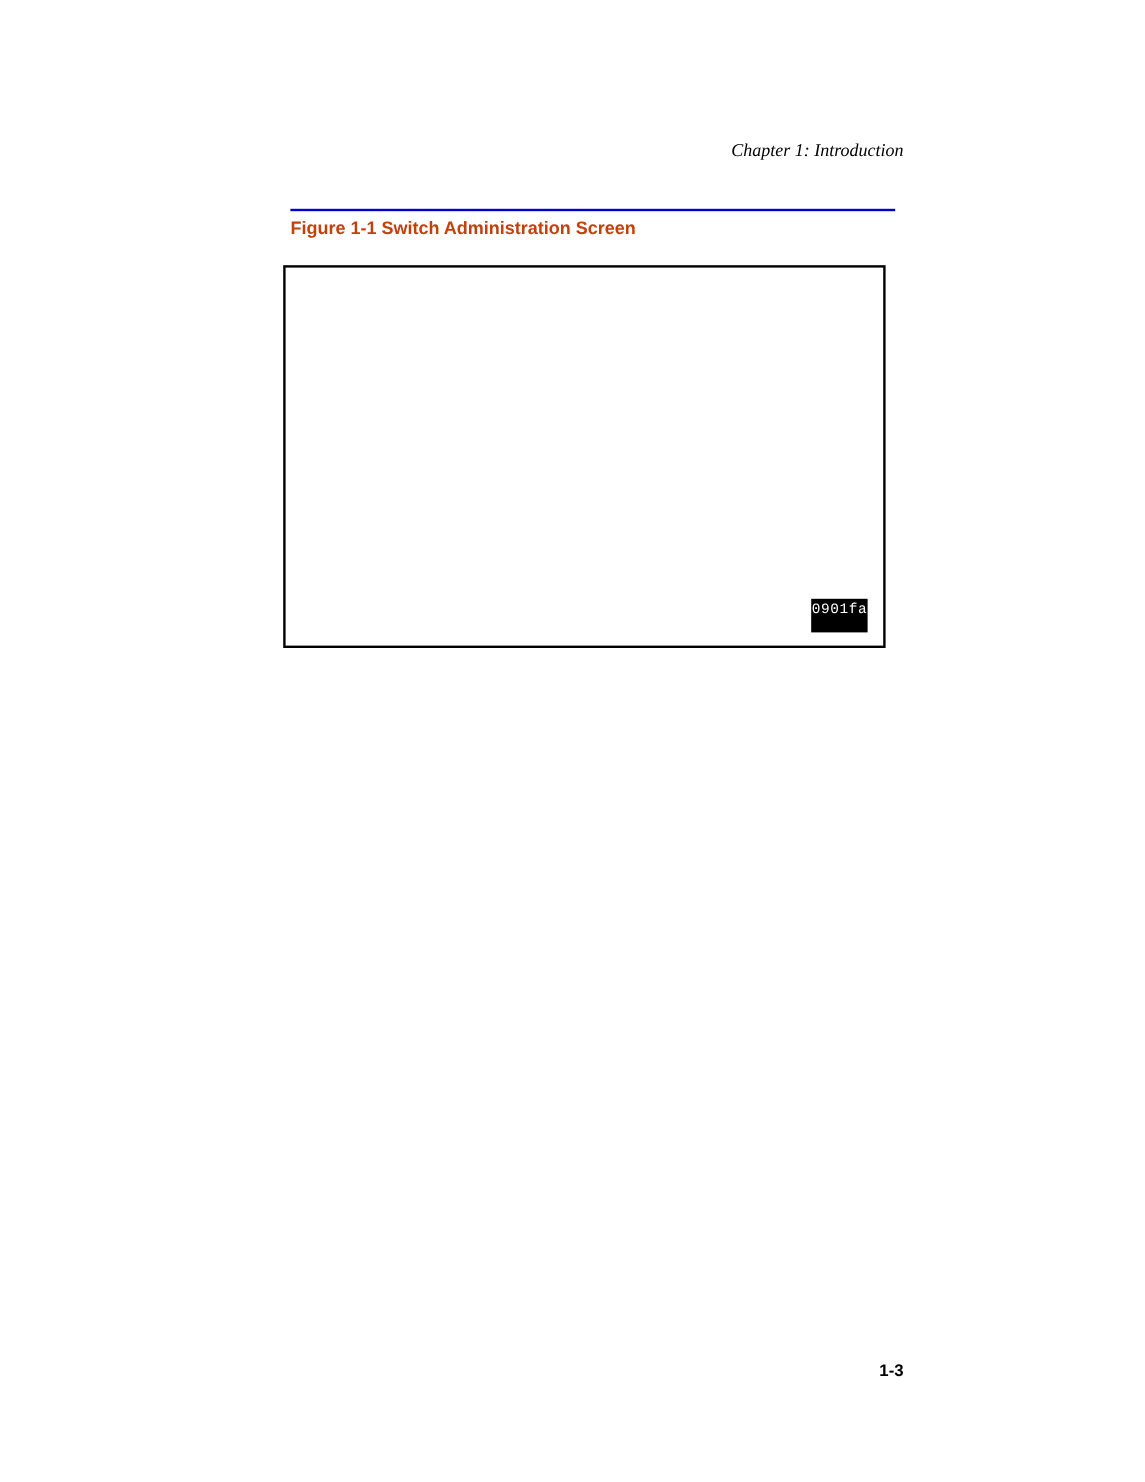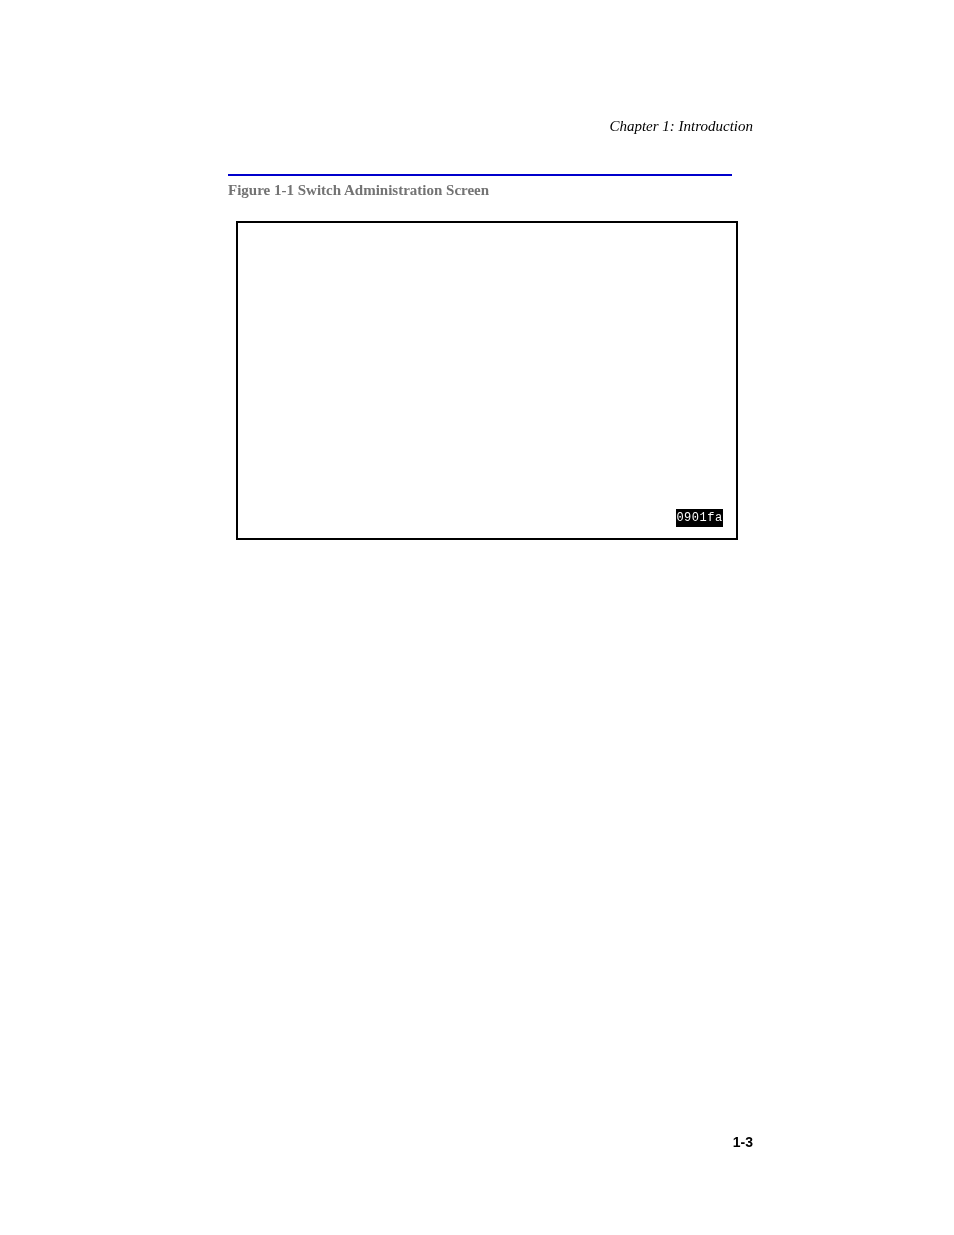--- a/index.html
+++ b/index.html
@@ -22,26 +22,26 @@
     top: 118px;
     right: 213px;
     font-size: 15px;
     font-style: italic;
     text-align: right;
     white-space: nowrap;
   }
   .figure-caption {
     position: absolute;
     top: 174px;
-    left: 228px;
+    left: 242px;
     width: 504px;
-    font-family: Liberation Serif, serif;
+    font-family: Liberation Sans, sans-serif;
     font-size: 15px;
     font-weight: 700;
-    color: #737373;
+    color: #c2410c;
   }
   .figure-caption .hr {
     border: none;
     border-top: 2px solid #0000cc;
     margin: 0 0 6px 0;
     width: 504px;
   }
   .screenbox {
     position: absolute;
     top: 221px;
@@ -49,21 +49,21 @@
     width: 502px;
     height: 319px;
     border: 2px solid #000000;
     box-sizing: border-box;
   }
   .screen-id {
     position: absolute;
     right: 13px;
     bottom: 11px;
     width: 47px;
-    height: 18px;
+    height: 28px;
     background: #000000;
     color: #ffffff;
     font-family: "Courier New", Courier, monospace;
     font-size: 12px;
     line-height: 18px;
     text-align: center;
     letter-spacing: 0.5px;
   }
   .page-number {
     position: absolute;

